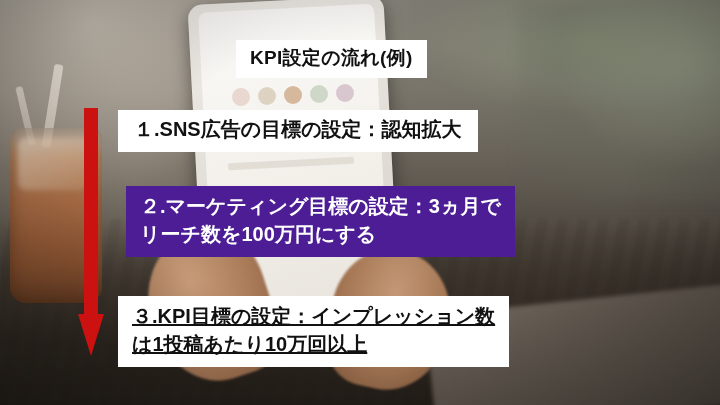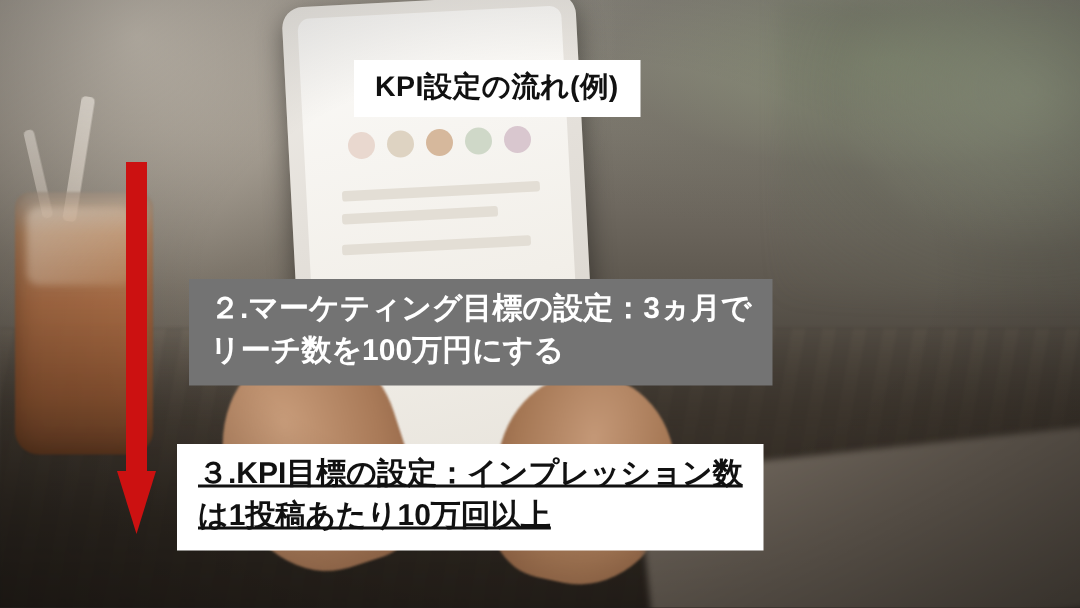--- a/index.html
+++ b/index.html
@@ -176,21 +176,21 @@
     position: absolute;
     font-weight: bold;
     line-height: 1.38;
     white-space: pre-line;
   }
   .step-light {
     background: #ffffff;
     color: #111111;
   }
   .step-dark {
-    background: #737373;
+    background: #4c1d95;
     color: #ffffff;
   }
   .step1 {
     left: 118px; top: 110px;
     padding: 6px 16px 8px 16px;
     font-size: 20px;
   }
   .step2 {
     left: 126px; top: 186px;
     padding: 7px 14px 9px 14px;
@@ -239,20 +239,21 @@
 
   <div class="content">
 
     <div class="title-box">KPI設定の流れ(例)</div>
 
     <svg class="arrow" viewBox="0 0 26 248">
       <rect x="6" y="0" width="14" height="212" fill="#cc1111"></rect>
       <polygon points="0,206 26,206 13,248" fill="#cc1111"></polygon>
     </svg>
 
+    <div class="step step-light step1">１.SNS広告の目標の設定：認知拡大</div>
 
     <div class="step step-dark step2">２.マーケティング目標の設定：3ヵ月で
 リーチ数を100万円にする</div>
 
     <div class="step step-light step3">３.KPI目標の設定：インプレッション数
 は1投稿あたり10万回以上</div>
 
   </div>
 </div>
 

